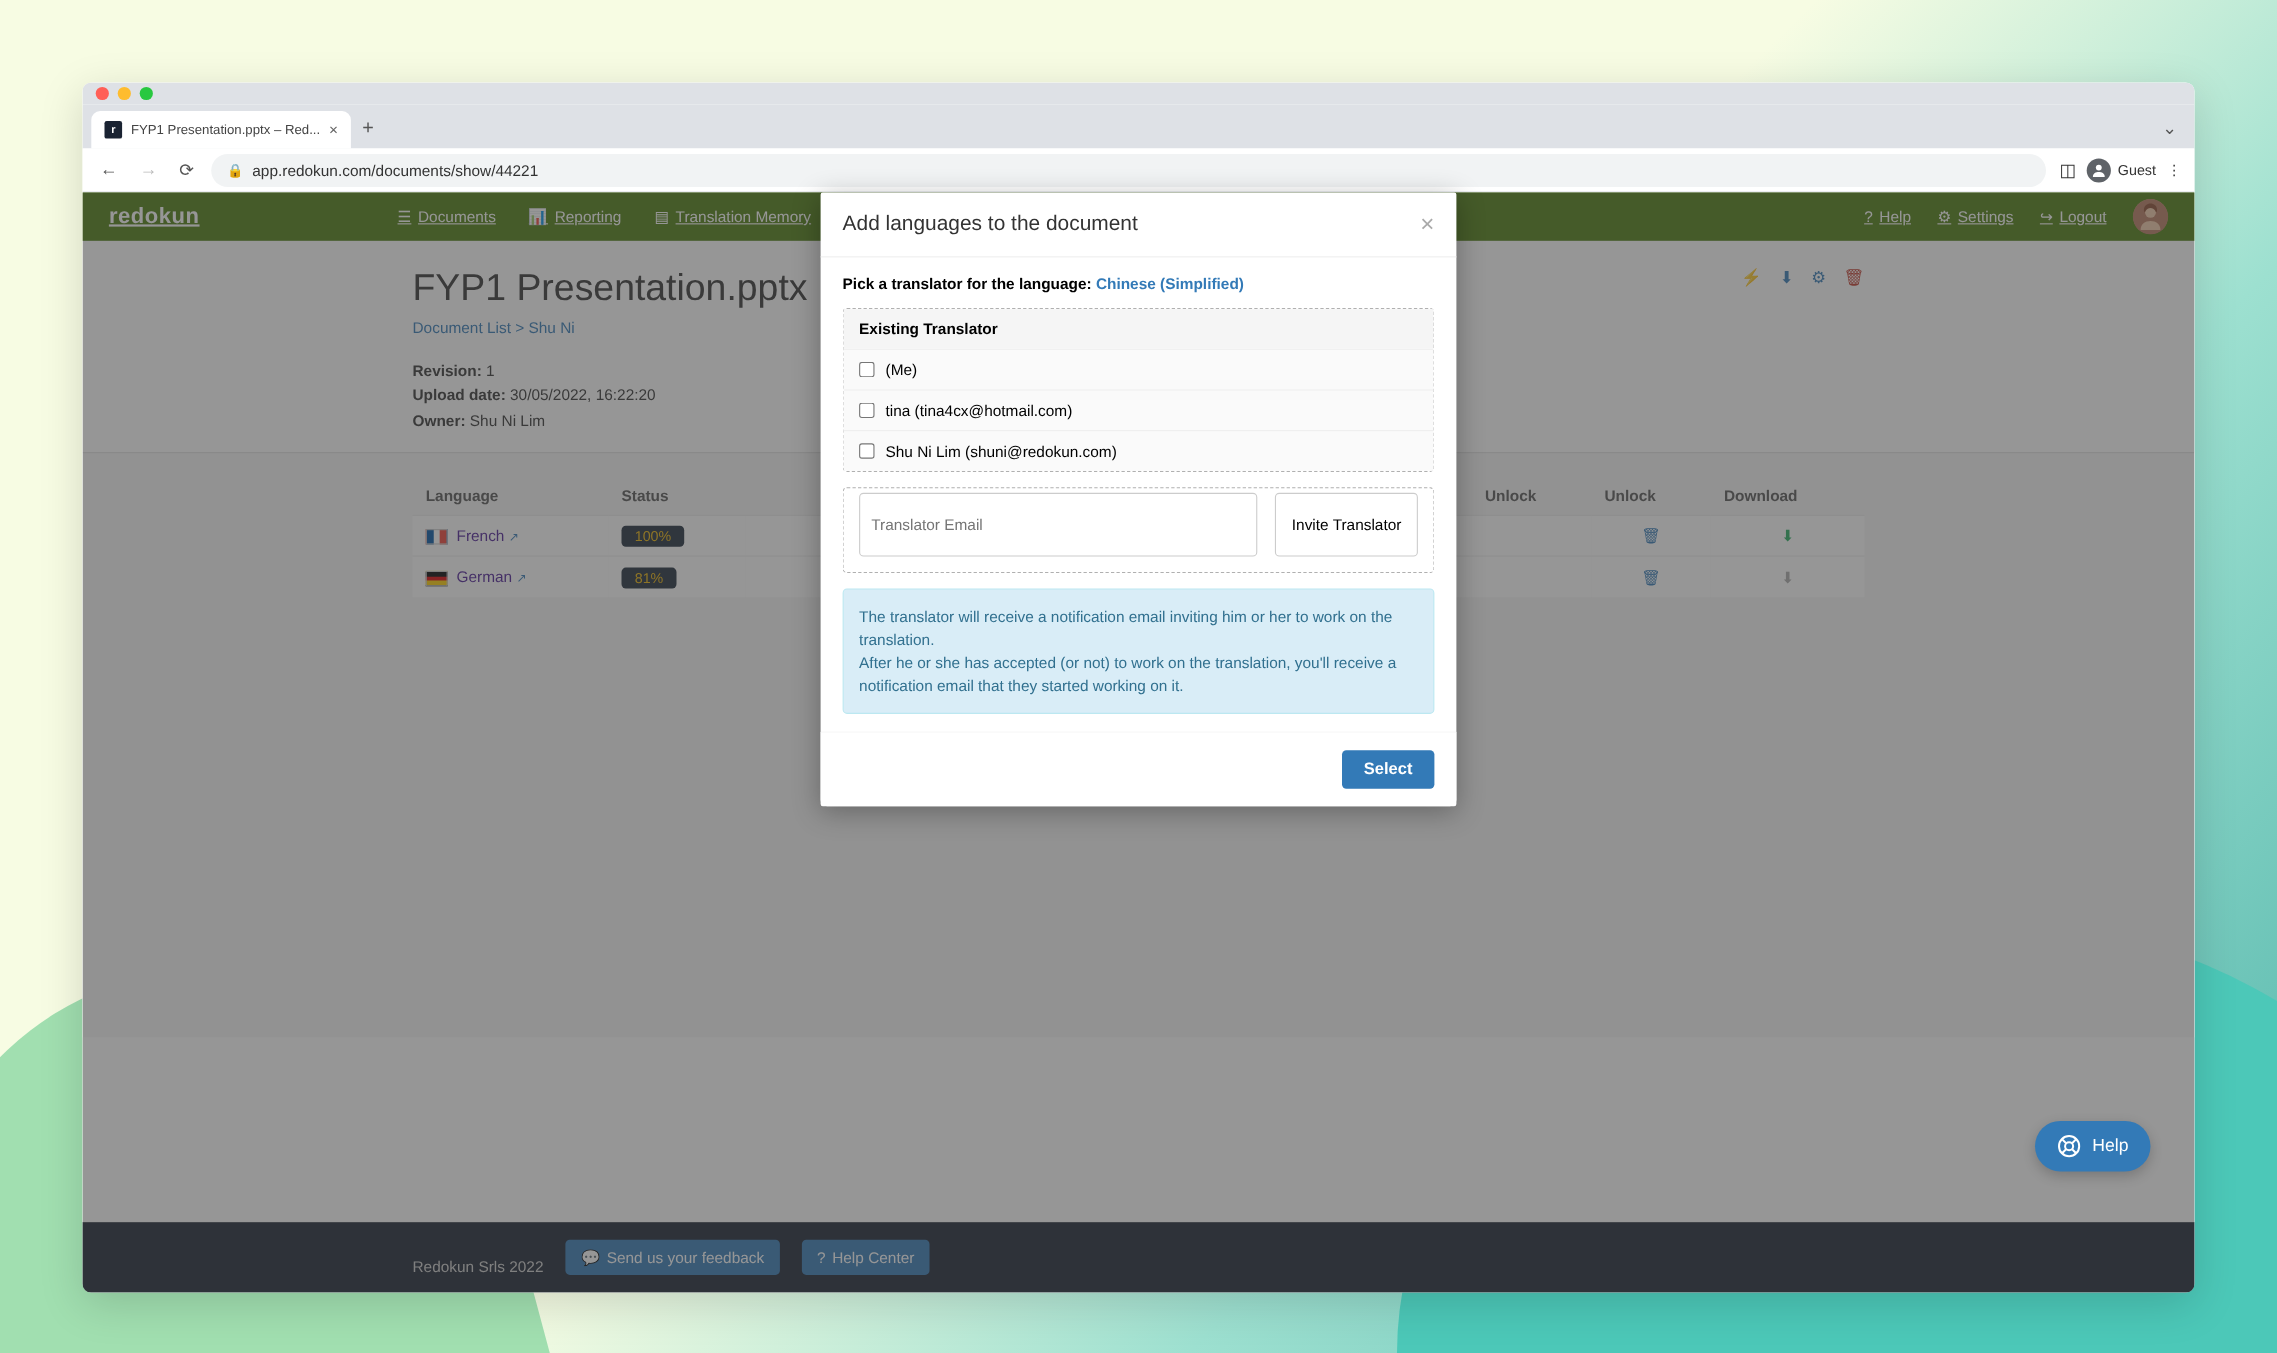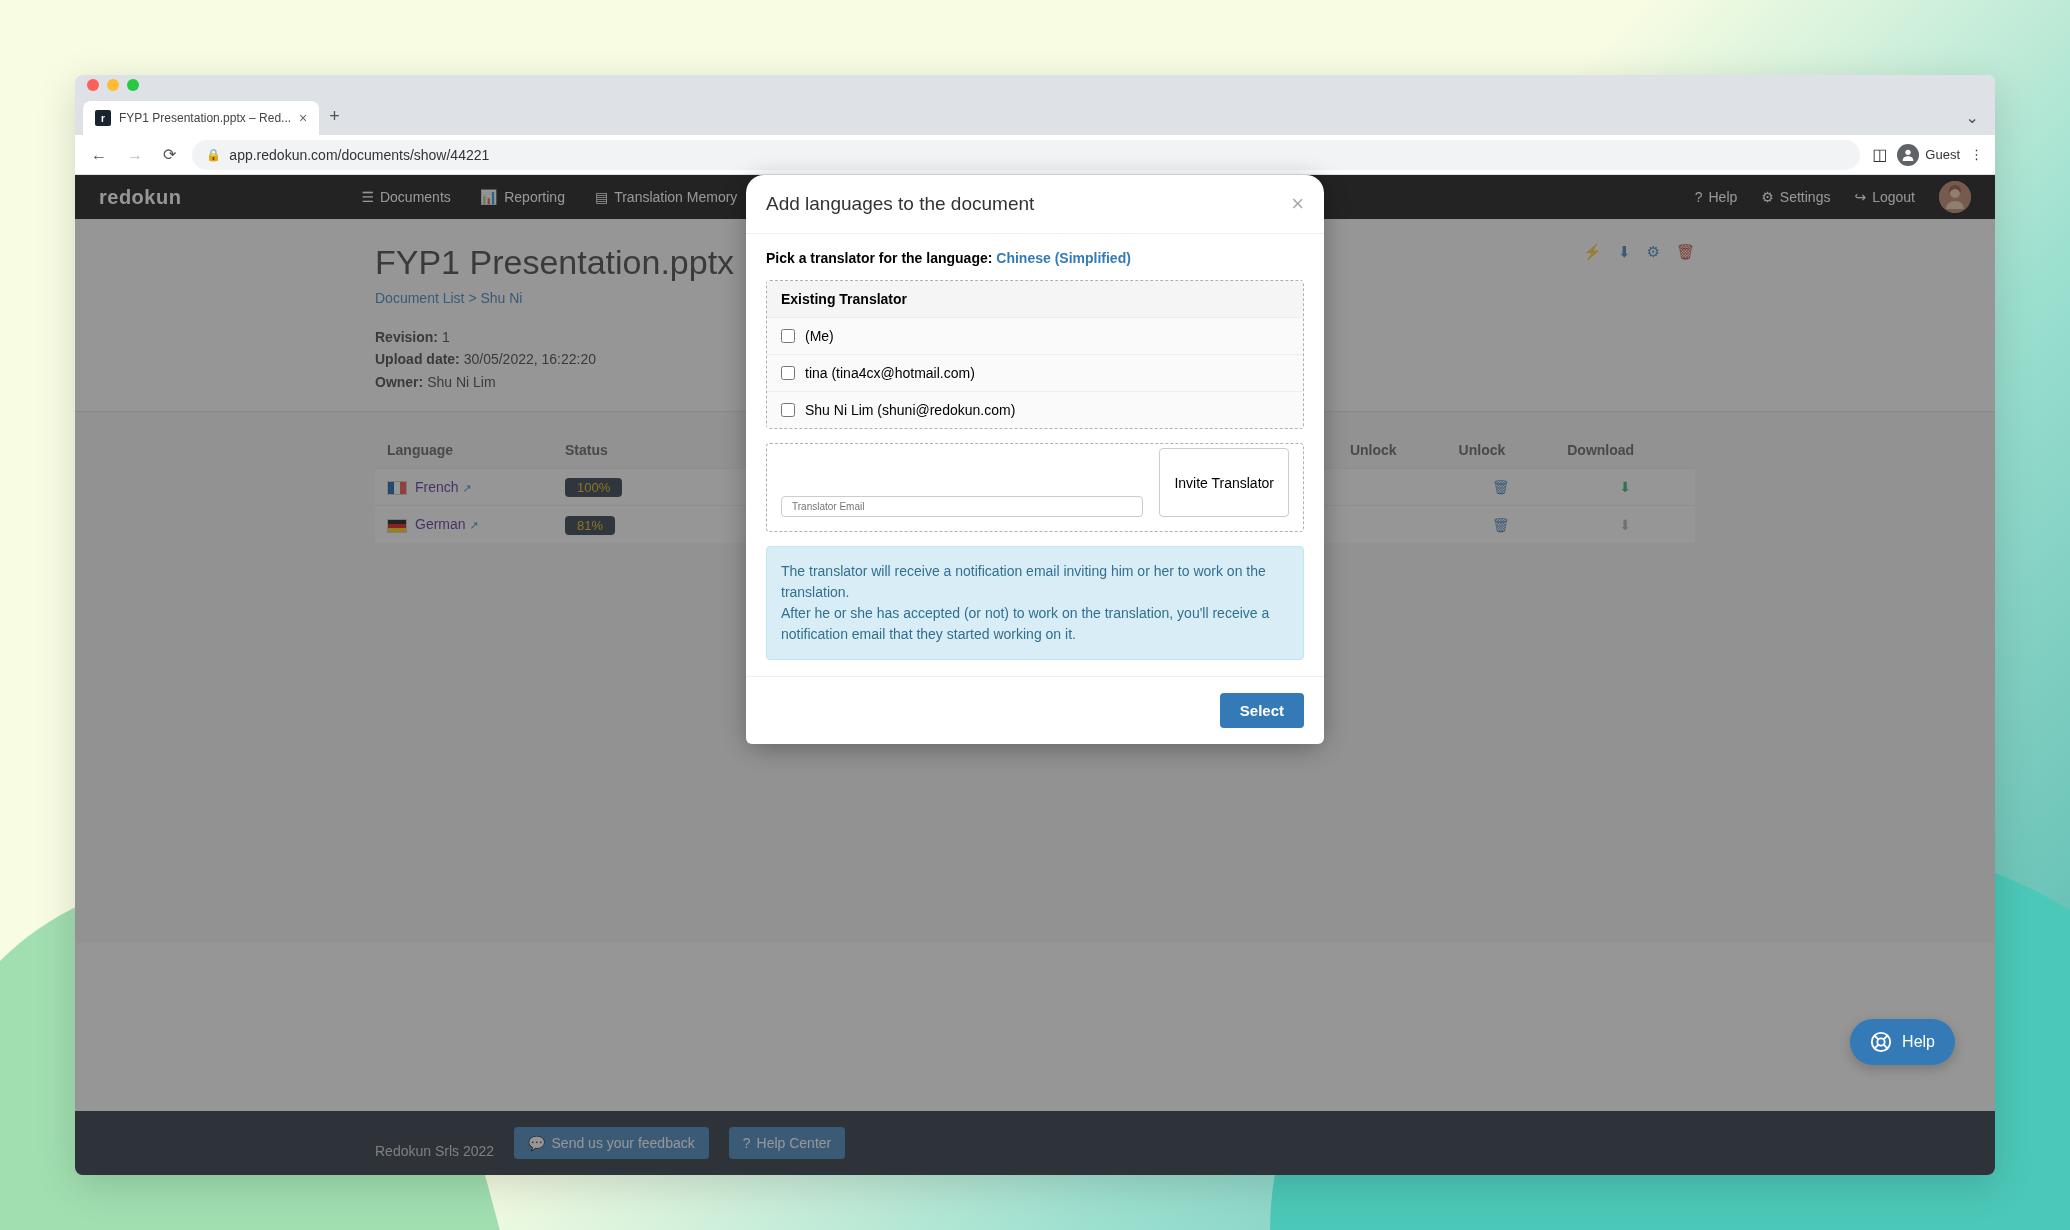--- a/index.html
+++ b/index.html
@@ -104,27 +104,28 @@
   color: #333;
   gap: 8px;
 }
 .lock-icon { font-size: 12px; color: #555; }
 .toolbar-right { display: flex; align-items: center; gap: 10px; font-size: 13px; color: #333; }
 .guest-badge { display: flex; align-items: center; gap: 6px; }
 .guest-avatar { width: 22px; height: 22px; background: #5f6368; border-radius: 50%; display:flex; align-items:center; justify-content:center; color:#fff; }
 
 .app-wrapper { flex: 1; display: flex; flex-direction: column; position: relative; }
 .app-header {
-  background: #000000;
+  background: #4d7c0f;
   color: #fff;
   height: 44px;
   display: flex;
   align-items: center;
   padding: 0 24px;
   font-size: 14px;
+  text-decoration: underline;
 }
 .brand { font-weight: bold; font-size: 20px; letter-spacing: 0.5px; margin-right: 180px; }
 .nav-links { display: flex; gap: 30px; }
 .nav-link { display: flex; align-items: center; gap: 6px; color: #fff; cursor: pointer; }
 .nav-right { margin-left: auto; display: flex; gap: 24px; align-items: center; }
 .user-avatar { width: 32px; height: 32px; border-radius: 50%; background: linear-gradient(#c97, #b76); display:flex; align-items:center; justify-content:center; overflow:hidden; }
 .user-avatar svg { width: 100%; height: 100%; }
 
 .app-body {
   flex: 1;
@@ -178,21 +179,21 @@
   display: flex;
   justify-content: center;
   align-items: flex-start;
 }
 
 .modal {
   position: absolute;
   top: 0;
   width: 578px;
   background: #fff;
-  border-radius: 18px;
+  border-radius: 2px;
   box-shadow: 0 5px 25px rgba(0,0,0,0.3);
   z-index: 10;
 }
 .modal-header {
   padding: 16px 20px;
   border-bottom: 1px solid #eee;
   display: flex;
   justify-content: space-between;
   align-items: center;
   font-size: 19px;
@@ -202,21 +203,21 @@
 .modal-body { padding: 16px 20px; font-size: 14px; }
 .picker-label { font-weight: 600; margin-bottom: 14px; }
 .picker-label a { color: #337ab7; text-decoration: none; font-weight: 600; }
 .dashed-box { border: 1.5px dashed #b0b0b0; border-radius: 4px; padding: 0; margin-bottom: 14px; }
 .box-title { font-weight: 600; padding: 10px 14px; background: #f5f5f5; }
 .translator-row { padding: 10px 14px; background: #fafafa; border-top: 1px solid #eee; display: flex; align-items: center; gap: 10px; }
 .translator-row input[type="checkbox"] { width: 14px; height: 14px; }
 .new-translator { padding: 0 14px 14px; }
 .new-translator .box-title { background: none; padding-left: 0; }
 .nt-row { display: flex; gap: 16px; margin-top: 4px; }
-.nt-input { flex: 1; padding: 4px 10px; border: 1px solid #ccc; border-radius: 4px; font-size: 10px; margin-top: 48px; }
+.nt-input { flex: 1; padding: 20px 10px; border: 1px solid #ccc; border-radius: 4px; font-size: 14px; }
 .nt-btn { padding: 8px 14px; border: 1px solid #ccc; border-radius: 4px; background: #fff; font-size: 14px; cursor: pointer; }
 .info-box { background: #d9edf7; color: #31708f; border: 1px solid #bce8f1; border-radius: 4px; padding: 14px; font-size: 14px; line-height: 1.5; }
 .modal-footer { padding: 16px 20px; display: flex; justify-content: flex-end; border-top: 1px solid #eee; background: #fff; border-radius: 0 0 6px 6px;}
 .select-btn { background: #337ab7; color: #fff; border: none; padding: 9px 20px; border-radius: 4px; font-size: 15px; cursor: pointer; font-weight: bold; }
 
 .help-fab {
   position: absolute;
   bottom: 110px;
   right: 40px;
   background: #337ab7;

